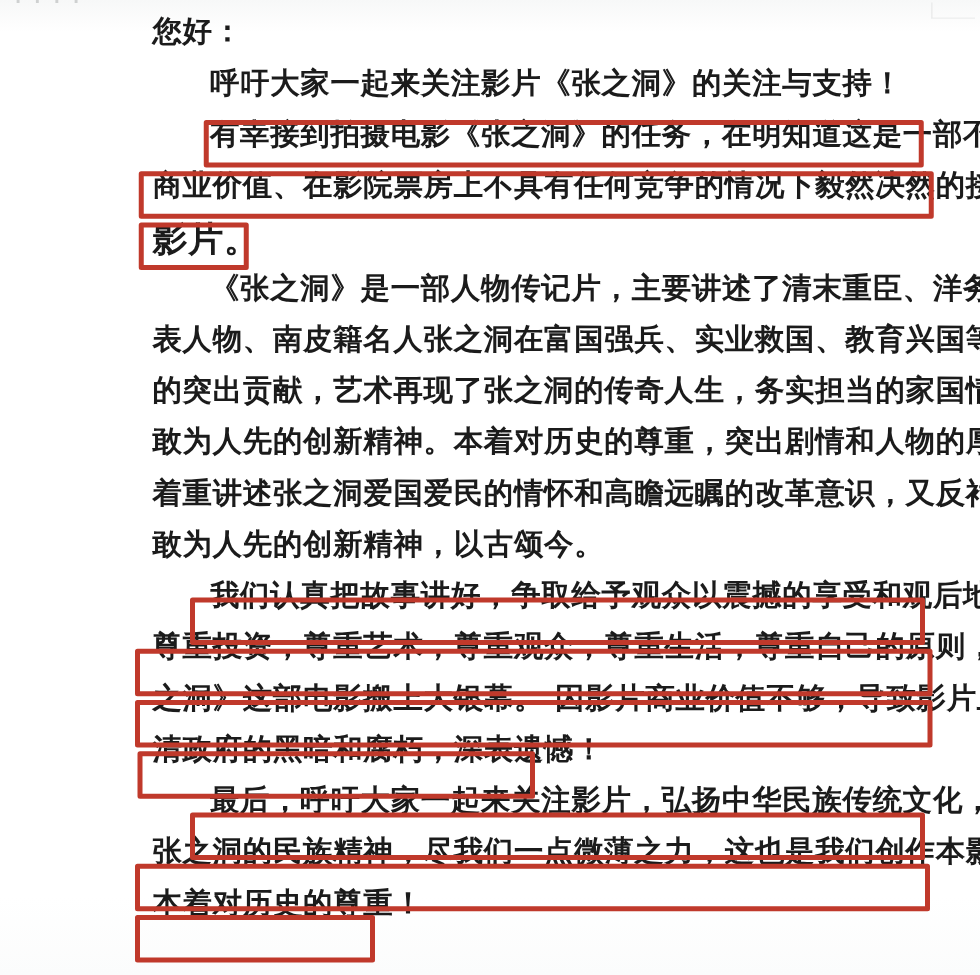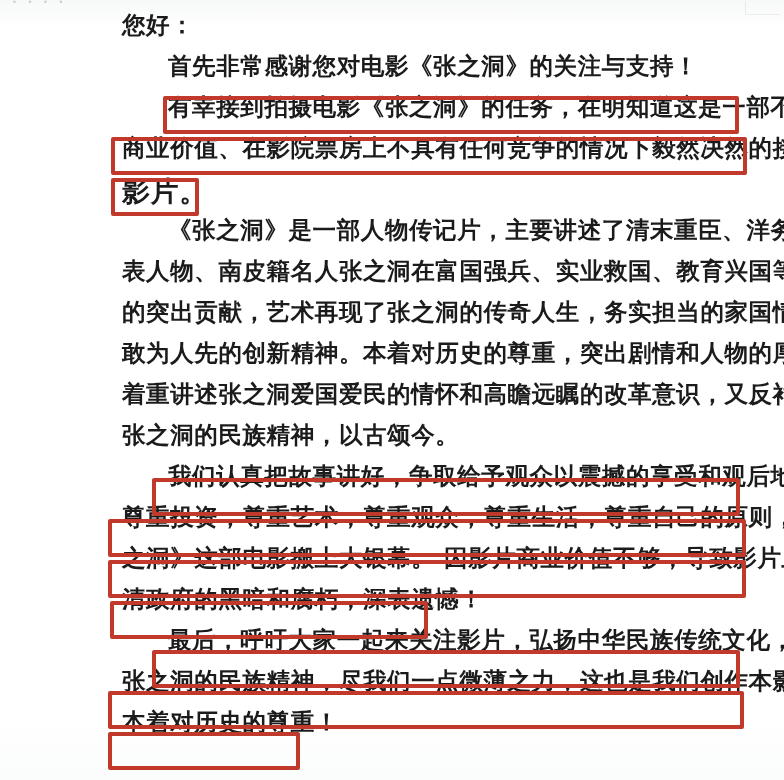--- a/index.html
+++ b/index.html
@@ -87,30 +87,30 @@
   <div id="paper-tone"></div>
 
   <div id="top-artifact">. . .                                                                                                                                                   .</div>
   <div id="top-artifact-2"></div>
 
   <div id="salutation-layer">
     <div class="line" id="salutation" style="left: 122px; top: 14px; font-size: 23.5px;">您好：</div>
   </div>
 
   <div id="text-layer">
-      <div class="line" id="l01" style="left: 168px; top: 55px; font-size: 23.5px;">首先非常感谢您对电影《张之洞》的关注与支持！</div>
+      <div class="line" id="l01" style="left: 168px; top: 55px; font-size: 23.5px;">呼吁大家一起来关注影片《张之洞》的关注与支持！</div>
       <div class="line" id="l02" style="left: 168px; top: 96px; font-size: 23.5px;">有幸接到拍摄电影《张之洞》的任务，在明知道这是一部不具有</div>
       <div class="line" id="l03" style="left: 122px; top: 137px; font-size: 23.5px;">商业价值、在影院票房上不具有任何竞争的情况下毅然决然的接下此</div>
       <div class="line" id="l04" style="left: 122px; top: 178px; font-size: 28px;">影片。</div>
       <div class="line" id="l05" style="left: 168px; top: 219px; font-size: 23.5px;">《张之洞》是一部人物传记片，主要讲述了清末重臣、洋务派代</div>
       <div class="line" id="l06" style="left: 122px; top: 260px; font-size: 23.5px;">表人物、南皮籍名人张之洞在富国强兵、实业救国、教育兴国等方面</div>
       <div class="line" id="l07" style="left: 122px; top: 301px; font-size: 23.5px;">的突出贡献，艺术再现了张之洞的传奇人生，务实担当的家国情怀和</div>
       <div class="line" id="l08" style="left: 122px; top: 342px; font-size: 23.5px;">敢为人先的创新精神。本着对历史的尊重，突出剧情和人物的厚重感，</div>
       <div class="line" id="l09" style="left: 122px; top: 383px; font-size: 23.5px;">着重讲述张之洞爱国爱民的情怀和高瞻远瞩的改革意识，又反衬出晚</div>
-      <div class="line" id="l10" style="left: 122px; top: 424px; font-size: 23.5px;">张之洞的民族精神，以古颂今。</div>
+      <div class="line" id="l10" style="left: 122px; top: 424px; font-size: 23.5px;">敢为人先的创新精神，以古颂今。</div>
       <div class="line" id="l11" style="left: 168px; top: 465px; font-size: 23.5px;">我们认真把故事讲好，争取给予观众以震撼的享受和观后地思索。</div>
       <div class="line" id="l12" style="left: 122px; top: 506px; font-size: 23.5px;">尊重投资，尊重艺术，尊重观众，尊重生活，尊重自己的原则，将《张</div>
       <div class="line" id="l13" style="left: 122px; top: 547px; font-size: 23.5px;">之洞》这部电影搬上大银幕。 因影片商业价值不够，导致影片上映、</div>
       <div class="line" id="l14" style="left: 122px; top: 588px; font-size: 23.5px;">清政府的黑暗和腐朽，深表遗憾！</div>
       <div class="line" id="l15" style="left: 168px; top: 629px; font-size: 23.5px;">最后，呼吁大家一起来关注影片，弘扬中华民族传统文化，传承</div>
       <div class="line" id="l16" style="left: 122px; top: 670px; font-size: 23.5px;">张之洞的民族精神，尽我们一点微薄之力，这也是我们创作本影片的</div>
       <div class="line" id="l17" style="left: 122px; top: 711px; font-size: 23.5px;">本着对历史的尊重！</div>
     </div>
 
   <div id="annotation-layer">

